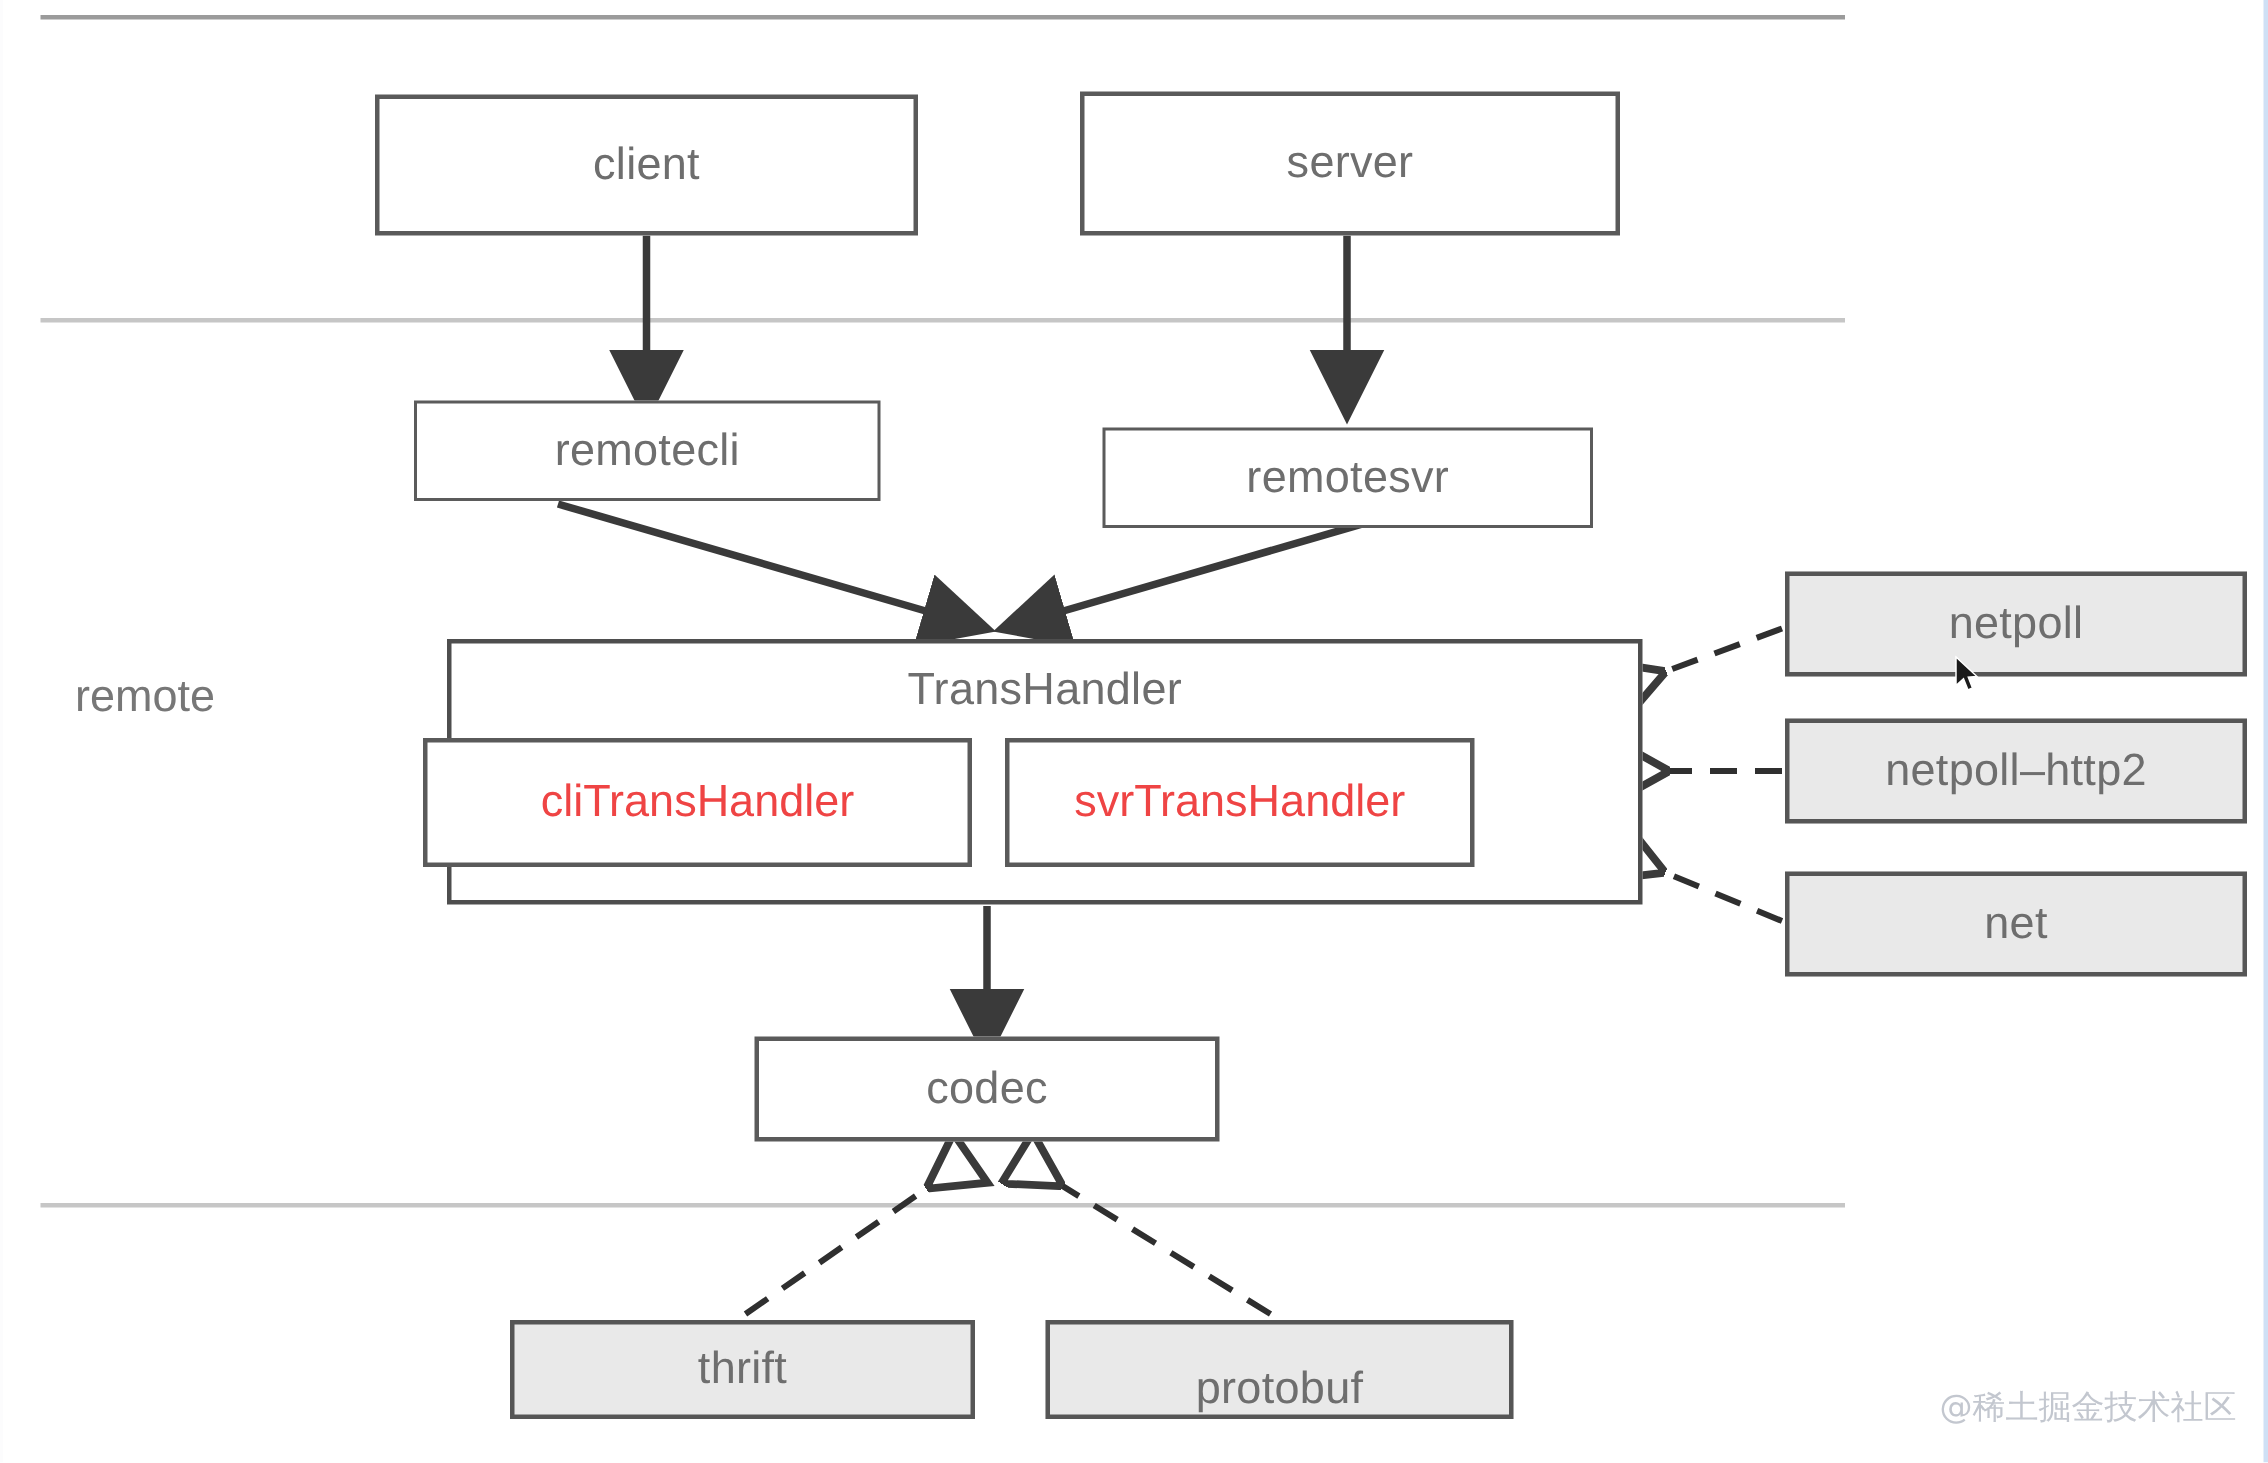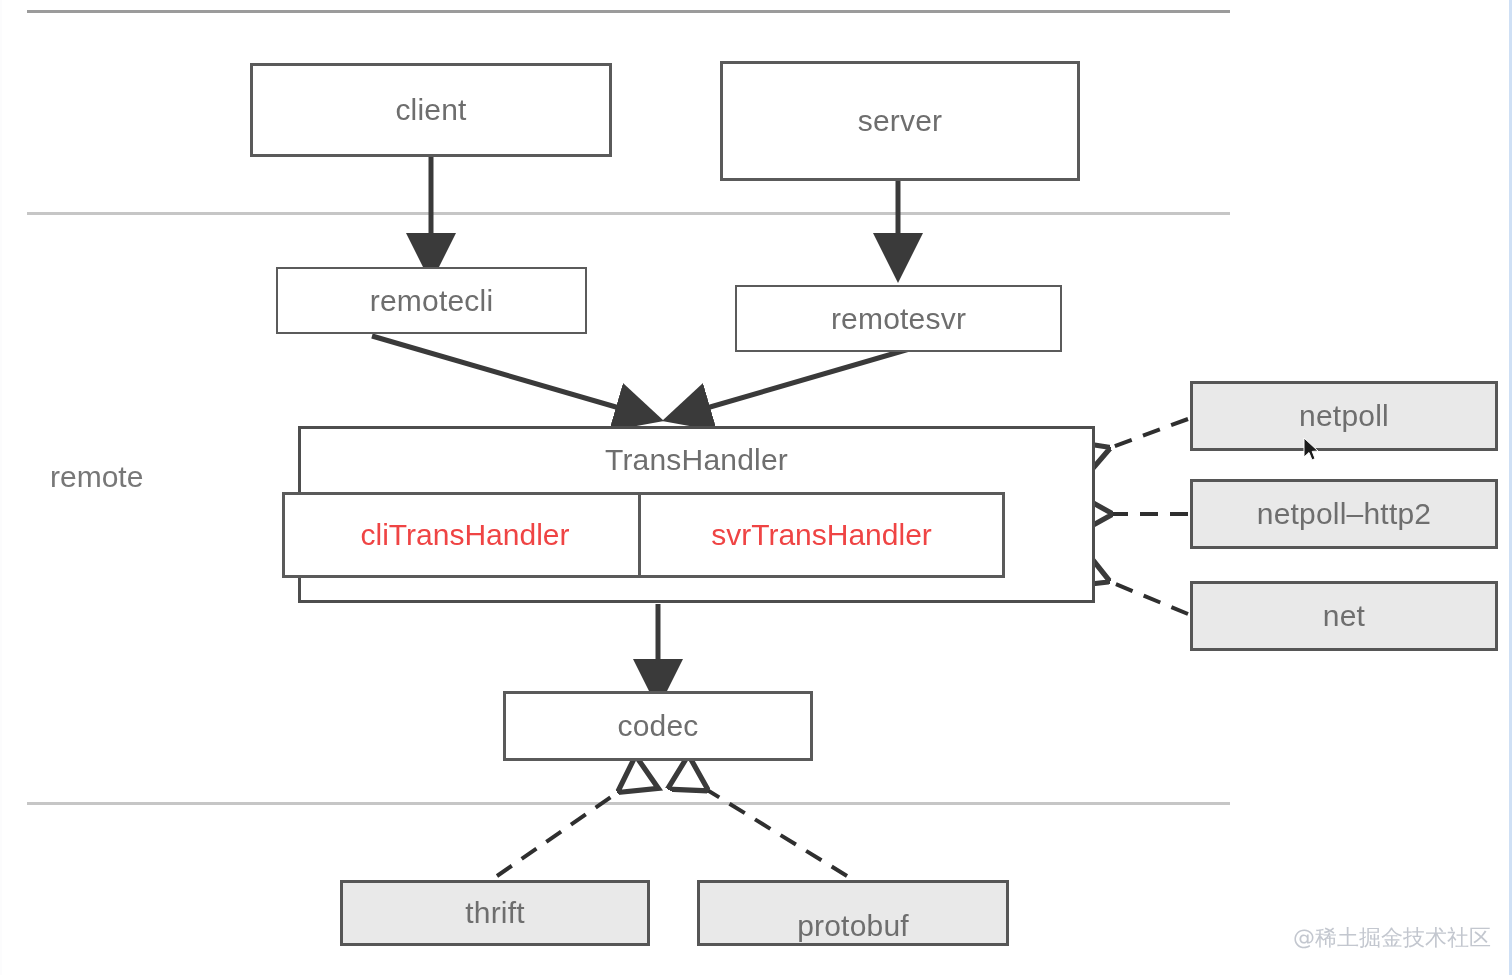--- a/index.html
+++ b/index.html
@@ -139,47 +139,47 @@
 
     <line x1="1186" y1="514" x2="1075" y2="514" stroke="#2f2f2f" stroke-width="4" stroke-dasharray="18,12" marker-end="url(#hollowArrow)"></line>
 
     <line x1="1186" y1="614" x2="1075" y2="568" stroke="#2f2f2f" stroke-width="4" stroke-dasharray="18,12" marker-end="url(#hollowArrow)"></line>
 
     <line x1="495" y1="876" x2="645" y2="772" stroke="#2f2f2f" stroke-width="4" stroke-dasharray="18,12" marker-end="url(#hollowArrow)"></line>
 
     <line x1="845" y1="876" x2="676" y2="772" stroke="#2f2f2f" stroke-width="4" stroke-dasharray="18,12" marker-end="url(#hollowArrow)"></line>
   </svg>
 
-  <div class="side-label" style="left:48px; top:460px;">remote</div>
+  <div class="side-label" style="left:48px; top:448px;">remote</div>
 
   <div class="node" style="left:248px; top:63px; width:362px; height:94px;">
     <span>client</span>
   </div>
 
-  <div class="node" style="left:718px; top:61px; width:360px; height:120px;">
+  <div class="node" style="left:718px; top:61px; width:360px; height:96px;">
     <span>server</span>
   </div>
 
   <div class="node thin" style="left:274px; top:267px; width:311px; height:67px;text-align:right;">
     <span>remotecli</span>
   </div>
 
   <div class="node thin" style="left:733px; top:267px; width:327px; height:67px;margin-top:18px;">
     <span>remotesvr</span>
   </div>
 
   <div class="node group" style="left:258px; top:426px; width:797px; height:177px;">
     <span class="group-title">TransHandler</span>
   </div>
 
   <div class="inner-node" style="left:280px; top:492px; width:366px; height:86px;">
     <span>cliTransHandler</span>
   </div>
 
-  <div class="inner-node" style="left:636px; top:492px; width:367px; height:86px;text-align:right;">
+  <div class="inner-node" style="left:668px; top:492px; width:313px; height:86px;text-align:right;">
     <span>svrTransHandler</span>
   </div>
 
   <div class="node" style="left:501px; top:691px; width:310px; height:70px;">
     <span>codec</span>
   </div>
 
   <div class="node shaded" style="left:1188px; top:381px; width:308px; height:70px;">
     <span>netpoll</span>
   </div>

